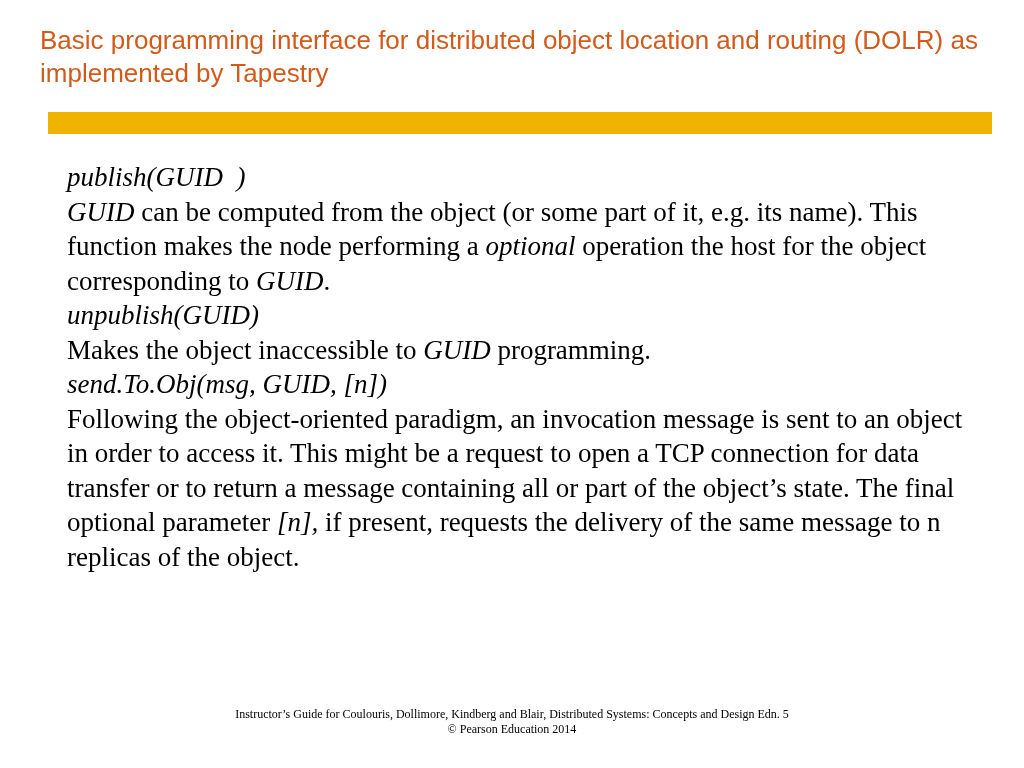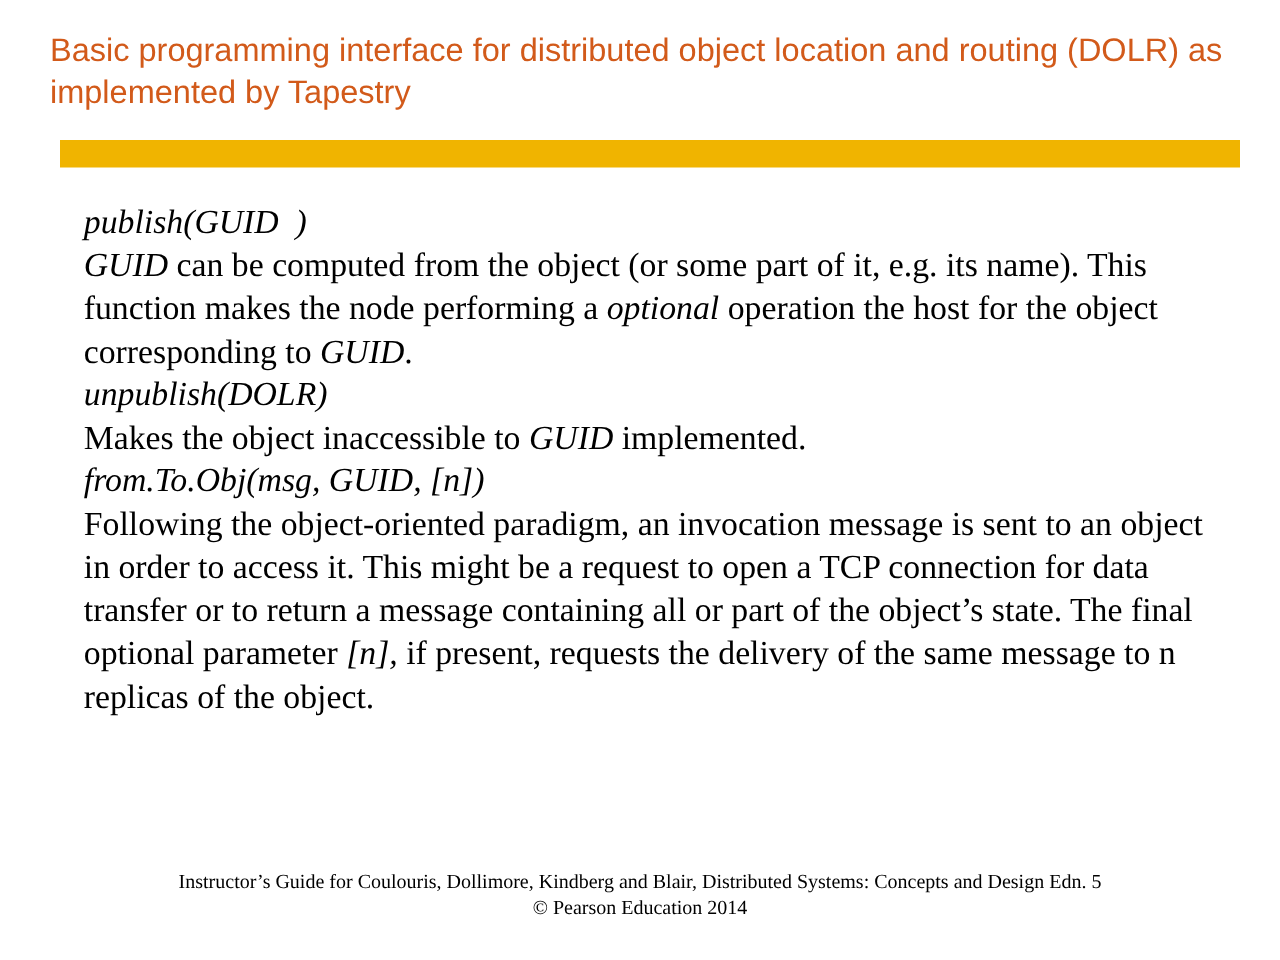--- a/index.html
+++ b/index.html
@@ -49,21 +49,21 @@
   .sig {
     font-style: italic;
   }
   .footer {
     position: absolute;
     bottom: 30px;
     left: 0;
     right: 0;
     text-align: center;
     font-family: "Times New Roman", Times, serif;
-    font-size: 16px;
+    font-size: 12px;
     line-height: 1.3;
     color: #000;
   }
 </style>
 </head>
 <body>
 
 <div class="slide">
 
   <div class="title">Basic programming interface for distributed object location and routing (DOLR) as implemented by Tapestry</div>
@@ -71,26 +71,26 @@
   <div class="bar"></div>
 
   <div class="body">
 
     <div class="entry">
       <span class="sig">publish(GUID&nbsp;&nbsp;)</span><br>
       <span></span><span class="sig">GUID</span><span> can be computed from the object (or some part of it, e.g. its name). This function makes the node performing a </span><span class="sig">optional</span><span> operation the host for the object corresponding to </span><span class="sig">GUID</span><span>.</span>
     </div>
 
     <div class="entry">
-      <span class="sig">unpublish(DOLR)</span><br>
-      <span>Makes the object inaccessible to </span><span class="sig">GUID</span><span> implemented.</span>
+      <span class="sig">unpublish(GUID)</span><br>
+      <span>Makes the object inaccessible to </span><span class="sig">GUID</span><span> programming.</span>
     </div>
 
     <div class="entry">
-      <span class="sig">from.To.Obj(msg, GUID, [n])</span><br>
+      <span class="sig">send.To.Obj(msg, GUID, [n])</span><br>
       <span>Following the object-oriented paradigm, an invocation message is sent to an object in order to access it. This might be a request to open a TCP connection for data transfer or to return a message containing all or part of the object’s state. The final optional parameter </span><span class="sig">[n],</span><span> if present, requests the delivery of the same message to n replicas of the object.</span>
     </div>
 
   </div>
 
   <div class="footer">
     <div>Instructor’s Guide for  Coulouris, Dollimore, Kindberg and Blair,  Distributed Systems: Concepts and Design   Edn. 5</div>
     <div>©  Pearson Education 2014</div>
   </div>
 

